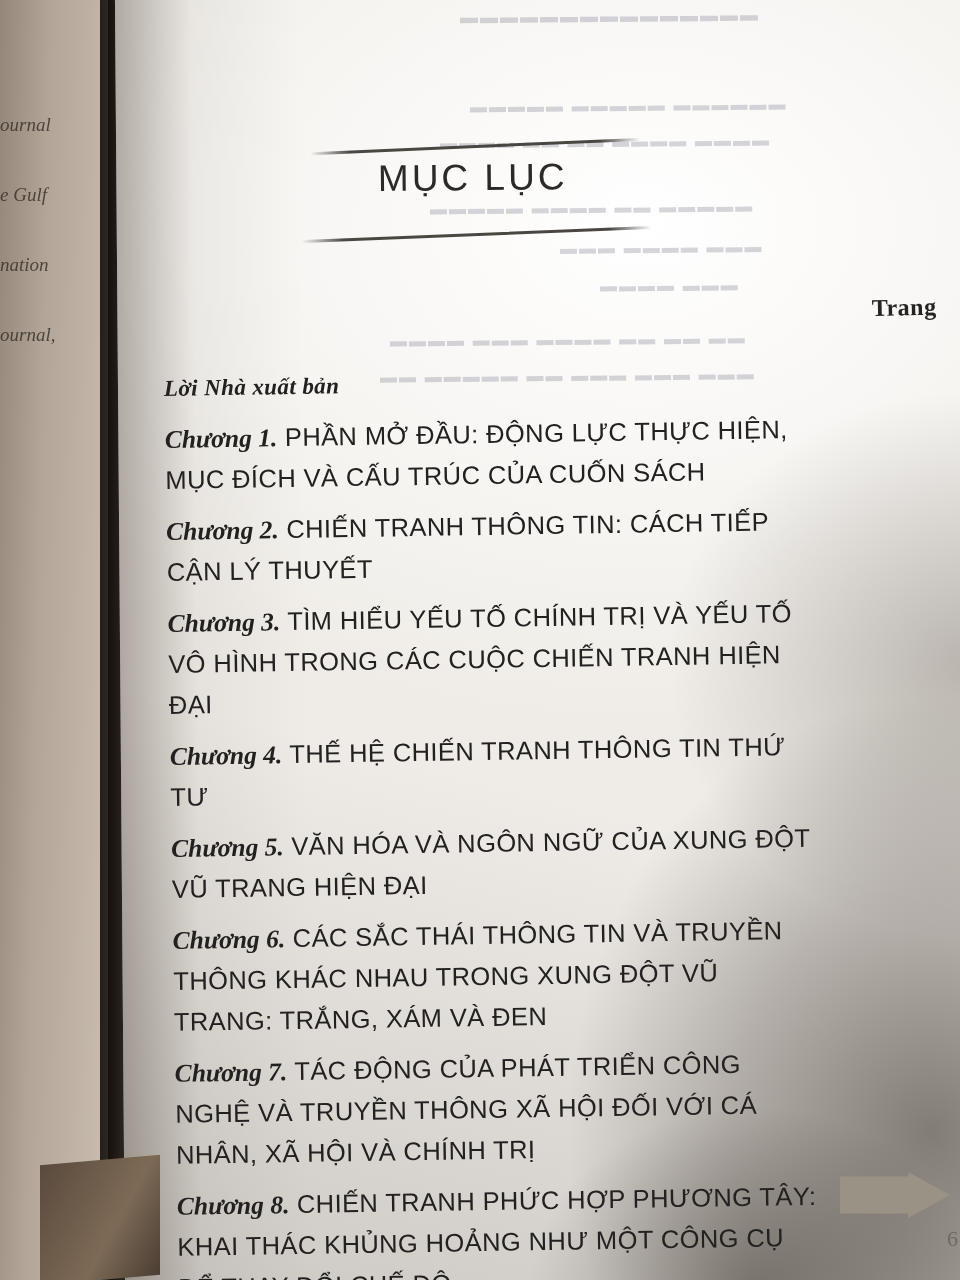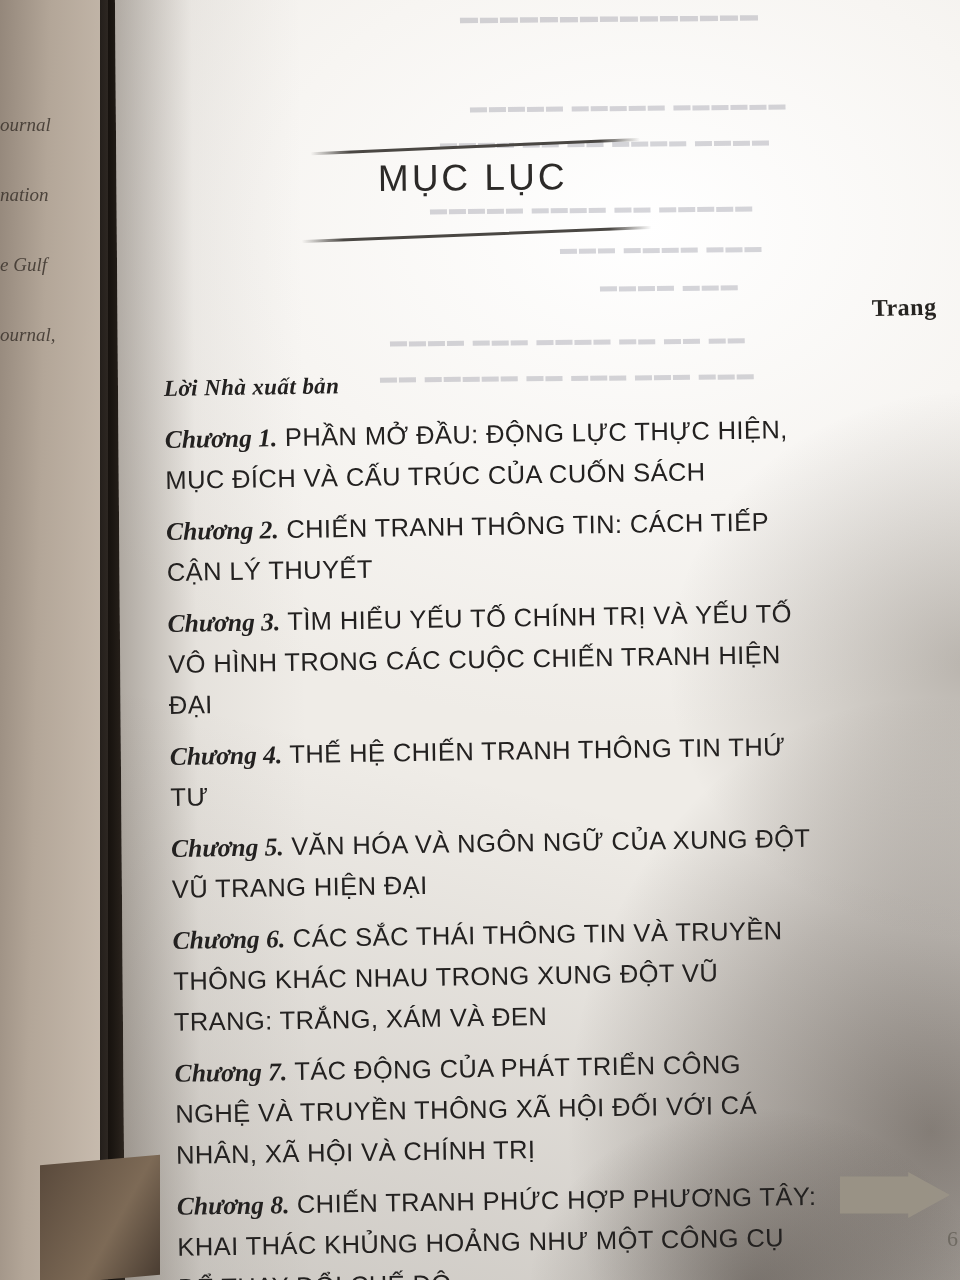--- a/index.html
+++ b/index.html
@@ -216,22 +216,22 @@
 <body>
 
 <div id="page">
 
   <div class="bg-dark-left"></div>
   <div class="bg-dark-right"></div>
 
   <div class="left-page"></div>
   <div class="left-page-text">
     <div>ournal</div>
+    <div>e Gulf</div>
     <div>nation</div>
-    <div>e Gulf</div>
     <div>ournal,</div>
   </div>
 
   <div class="gutter-dark"></div>
   <div class="gutter"></div>
 
   <div class="page-sheet"></div>
 
   <div class="bleed" style="left:460px; top:6px; font-size:18px;">▬▬▬▬▬▬▬▬▬▬▬▬▬▬▬</div>
   <div class="bleed" style="left:470px; top:96px; font-size:17px;">▬▬▬▬▬  ▬▬▬▬▬  ▬▬▬▬▬▬</div>

